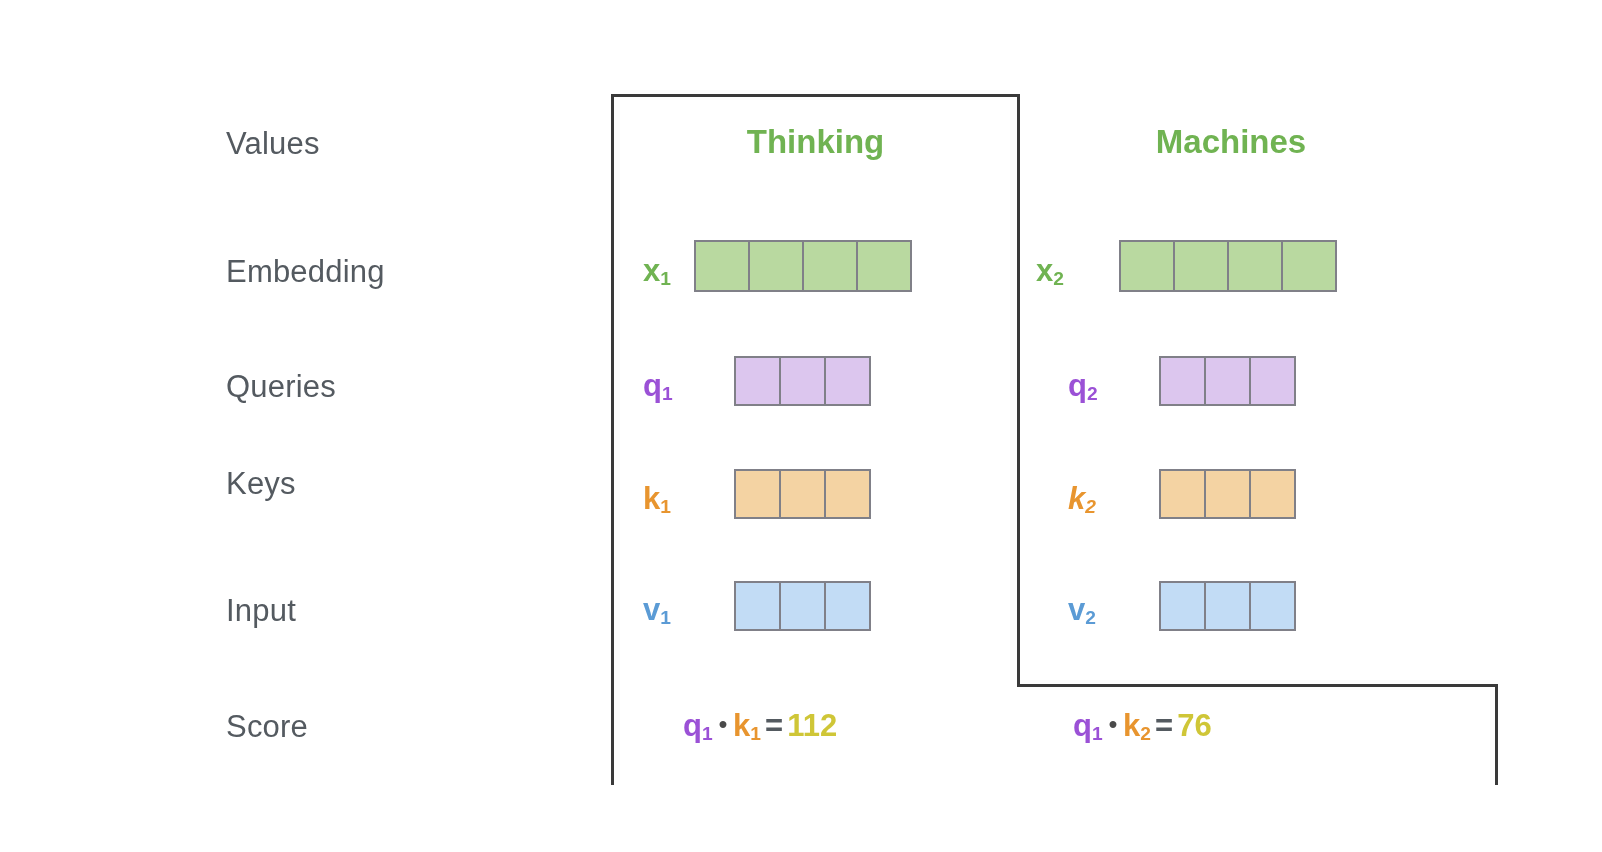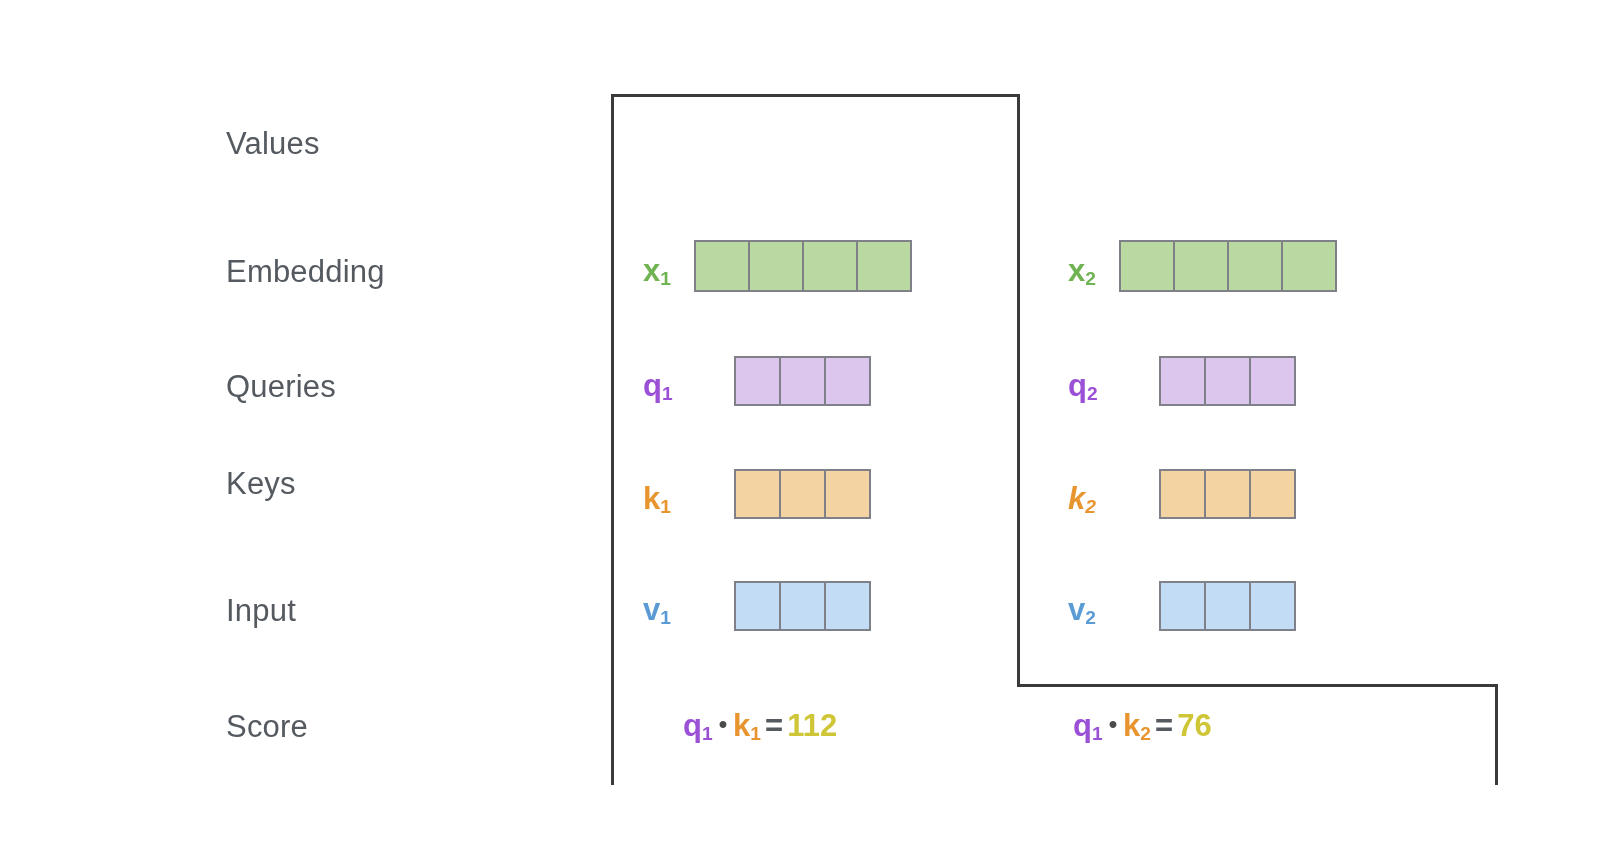--- a/index.html
+++ b/index.html
@@ -120,20 +120,22 @@
   <div class="outline-seg h" style="left:1017px; top:684px; width:481px;"></div>
   <div class="outline-seg v" style="left:1495px; top:684px; height:101px;"></div>
 
   <div class="row-label" style="top:128px;">Values</div>
   <div class="row-label" style="top:256px;">Embedding</div>
   <div class="row-label" style="top:371px;">Queries</div>
   <div class="row-label" style="top:468px;">Keys</div>
   <div class="row-label" style="top:595px;">Input</div>
   <div class="row-label" style="top:711px;">Score</div>
 
+  <div class="col-header" style="left:611px; top:125px; width:409px;">Thinking</div>
+  <div class="col-header" style="left:1035px; top:125px; width:392px;">Machines</div>
 
   <div class="vec-symbol" style="left:643px; top:255px; color:#70b352;">x<sub>1</sub></div>
   <div class="strip" style="left:694px; top:240px;">
     <div class="cell" style="width:56px;height:52px;background:#b9d9a0;"></div>
     <div class="cell" style="width:56px;height:52px;background:#b9d9a0;"></div>
     <div class="cell" style="width:56px;height:52px;background:#b9d9a0;"></div>
     <div class="cell" style="width:56px;height:52px;background:#b9d9a0;"></div>
   </div>
 
   <div class="vec-symbol" style="left:643px; top:370px; color:#9b51d6;">q<sub>1</sub></div>
@@ -150,21 +152,21 @@
     <div class="cell" style="width:47px;height:50px;background:#f4d3a3;"></div>
   </div>
 
   <div class="vec-symbol" style="left:643px; top:594px; color:#5b9bd5;">v<sub>1</sub></div>
   <div class="strip" style="left:734px; top:581px;">
     <div class="cell" style="width:47px;height:50px;background:#c2dcf5;"></div>
     <div class="cell" style="width:47px;height:50px;background:#c2dcf5;"></div>
     <div class="cell" style="width:47px;height:50px;background:#c2dcf5;"></div>
   </div>
 
-  <div class="vec-symbol" style="left:1068px; top:255px; color:#70b352;">x<sub>2</sub></div>
+  <div class="vec-symbol" style="left:1036px; top:255px; color:#70b352;">x<sub>2</sub></div>
   <div class="strip" style="left:1119px; top:240px;">
     <div class="cell" style="width:56px;height:52px;background:#b9d9a0;"></div>
     <div class="cell" style="width:56px;height:52px;background:#b9d9a0;"></div>
     <div class="cell" style="width:56px;height:52px;background:#b9d9a0;"></div>
     <div class="cell" style="width:56px;height:52px;background:#b9d9a0;"></div>
   </div>
 
   <div class="vec-symbol" style="left:1068px; top:370px; color:#9b51d6;">q<sub>2</sub></div>
   <div class="strip" style="left:1159px; top:356px;">
     <div class="cell" style="width:47px;height:50px;background:#dcc6ee;"></div>

